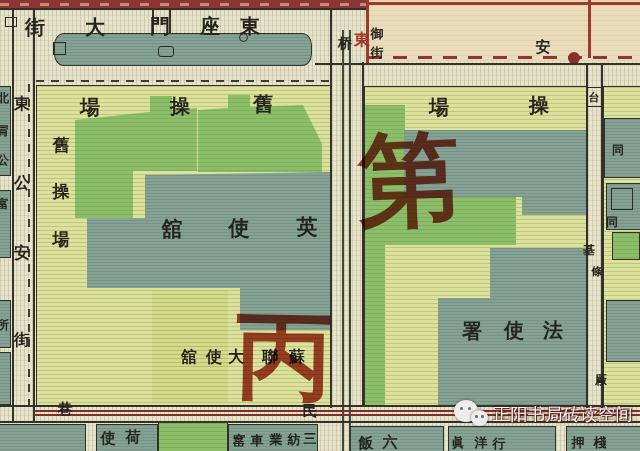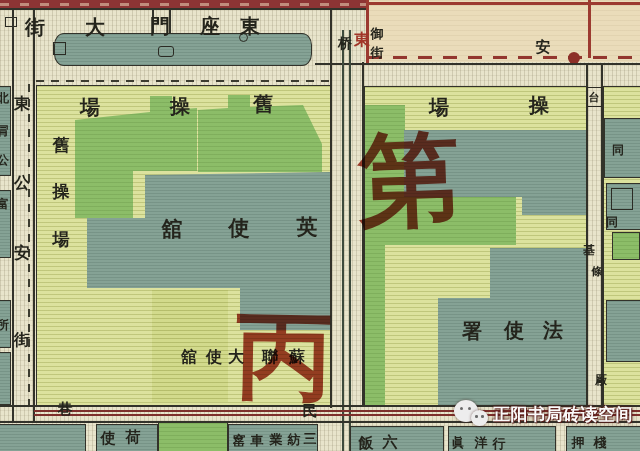--- a/index.html
+++ b/index.html
@@ -20,21 +20,21 @@
   .redline{background:#9c3a30;}
   .tram{background:#7d2f2b;height:2px;}
   .canal{background:#3d4a3c;width:2px;}
   .lbl{position:absolute;transform:translate(-50%,-50%);color:#24241c;line-height:1;
        white-space:nowrap;font-weight:600;z-index:30;}
   .redchar{color:#9e2a18;mix-blend-mode:multiply;opacity:.88;font-weight:700;z-index:40;}
   .dash-v{width:2px;background-image:repeating-linear-gradient(180deg,#3c3c30 0 8px, transparent 8px 15px);}
   .dash-h{height:2px;background-image:repeating-linear-gradient(90deg,#3c3c30 0 8px, transparent 8px 15px);}
   .rdash-h{height:3px;background-image:repeating-linear-gradient(90deg,#93362e 0 14px, transparent 14px 25px);}
   .fixture{border:1.5px solid #2b2b24;box-sizing:border-box;background:transparent;}
-  .wm-text{color:#fbfbfb;font-weight:700;letter-spacing:.5px;
+  .wm-text{color:#fbfbfb;font-weight:400;letter-spacing:.5px;
            text-shadow:1px 1px 0 rgba(90,28,24,.9),-1px -1px 1px rgba(90,28,24,.55),0 0 4px rgba(70,20,18,.9);}
   .wm-bubble{border-radius:50%;background:#ededed;box-shadow:0 0 3px rgba(60,20,18,.6);}
   .wm-eye{border-radius:50%;background:#6b6b6b;}
 </style>
 </head>
 <body>
 
 <div id="map">
 
   <div class="abs" style="left:0;top:0;width:370px;height:9px;background:#8d3434;

